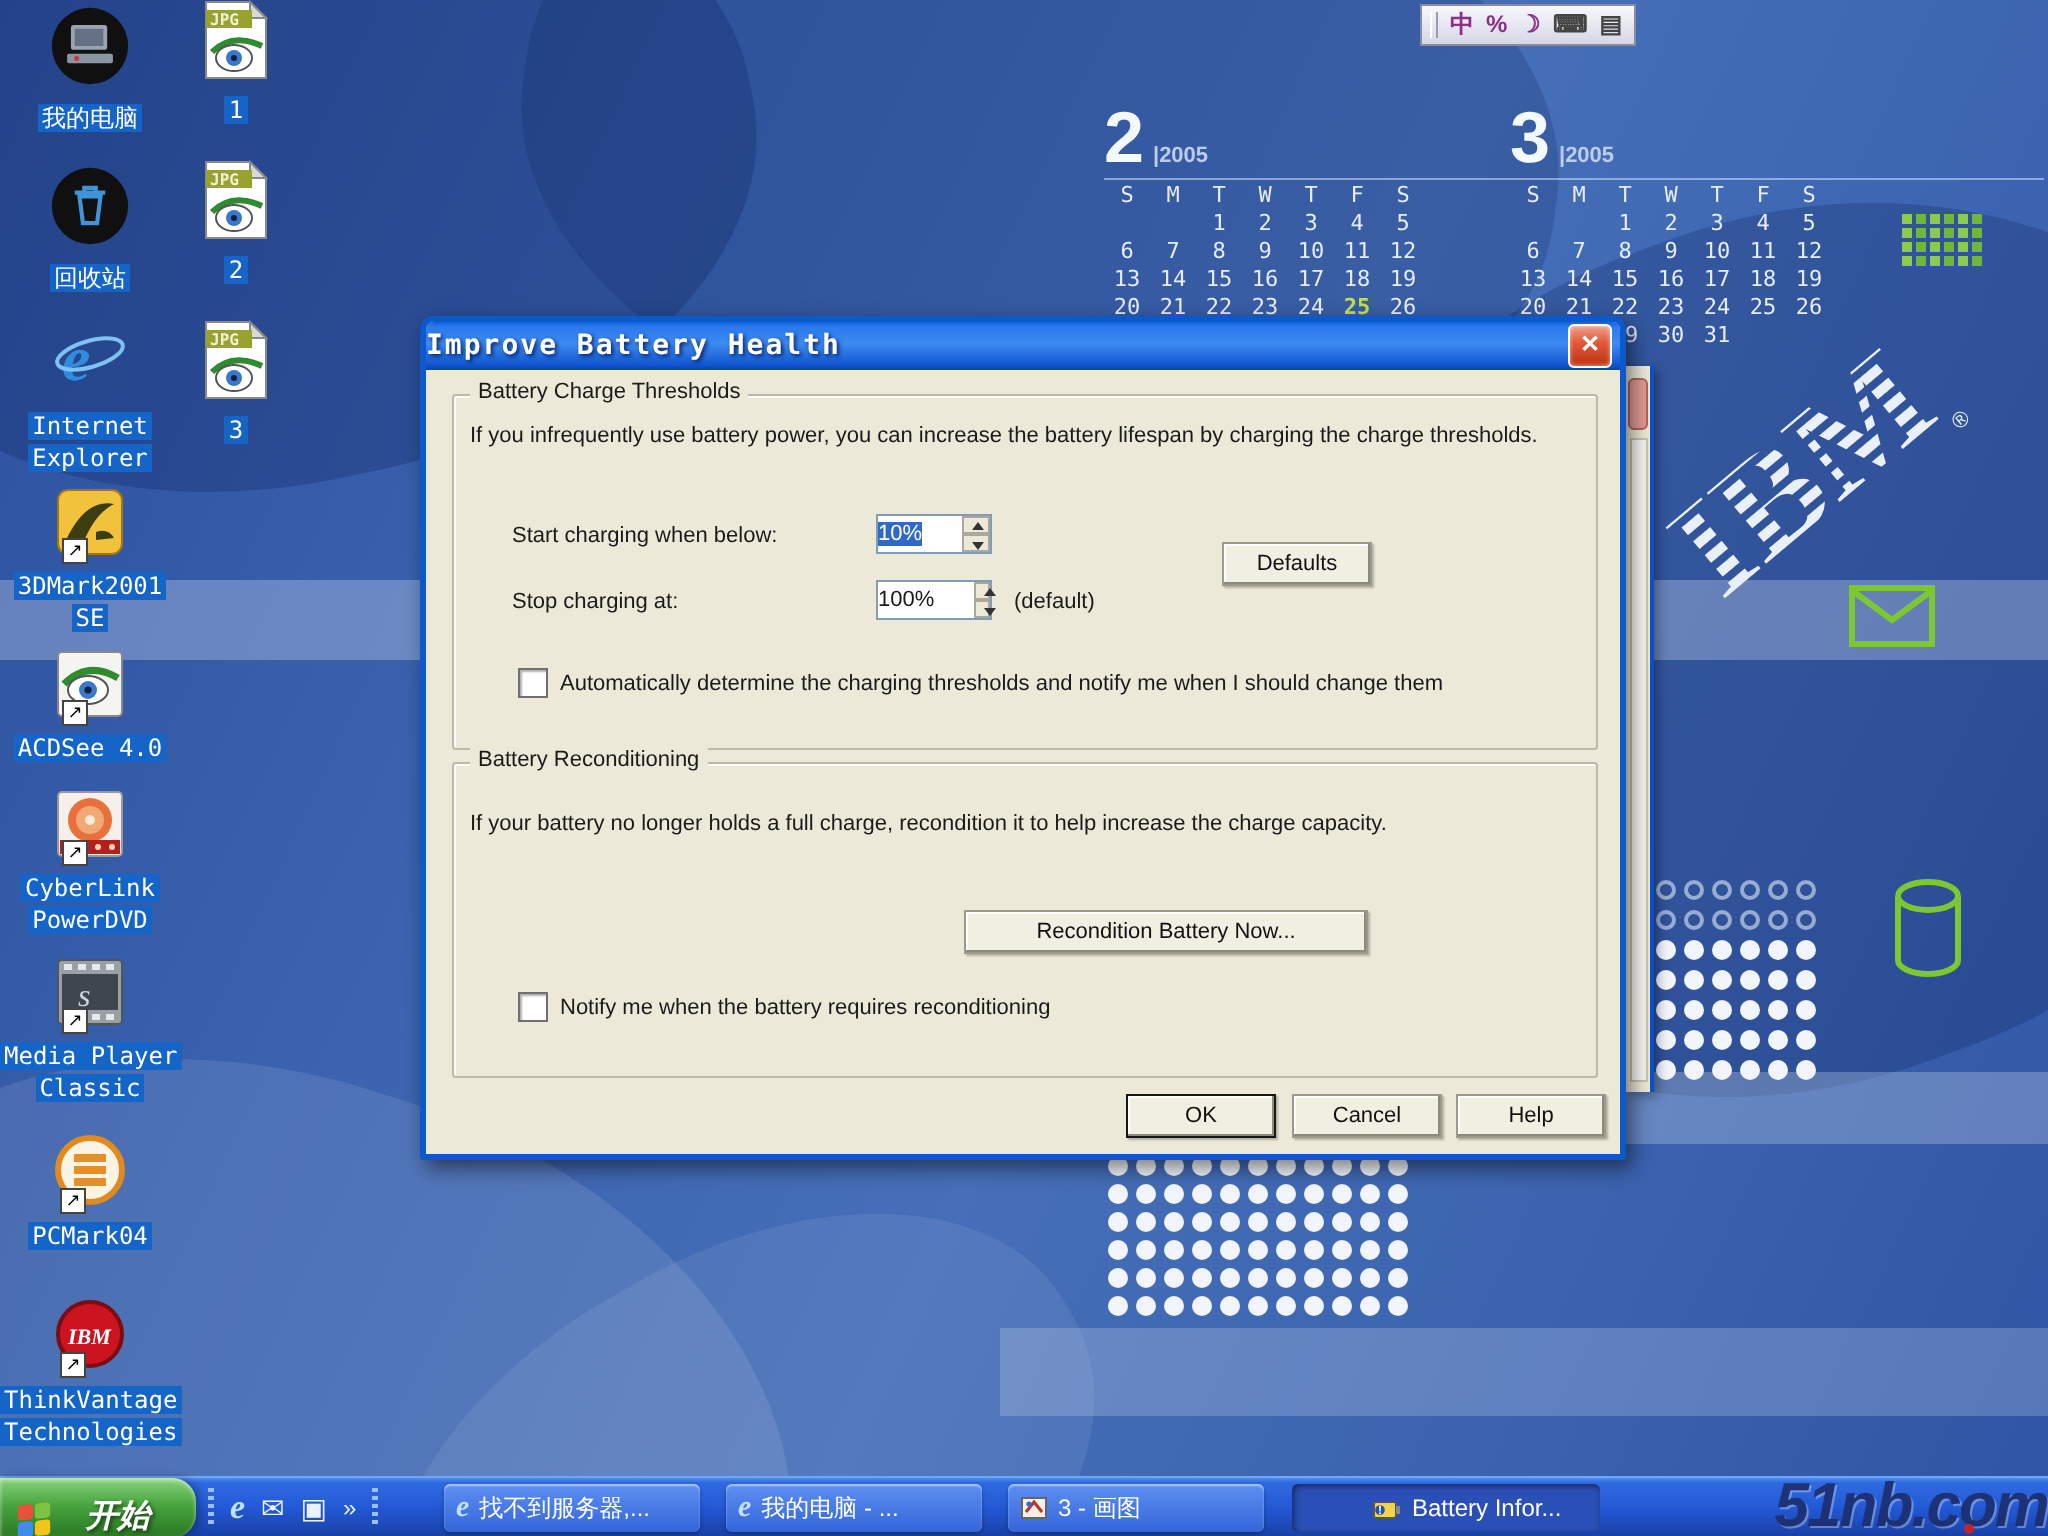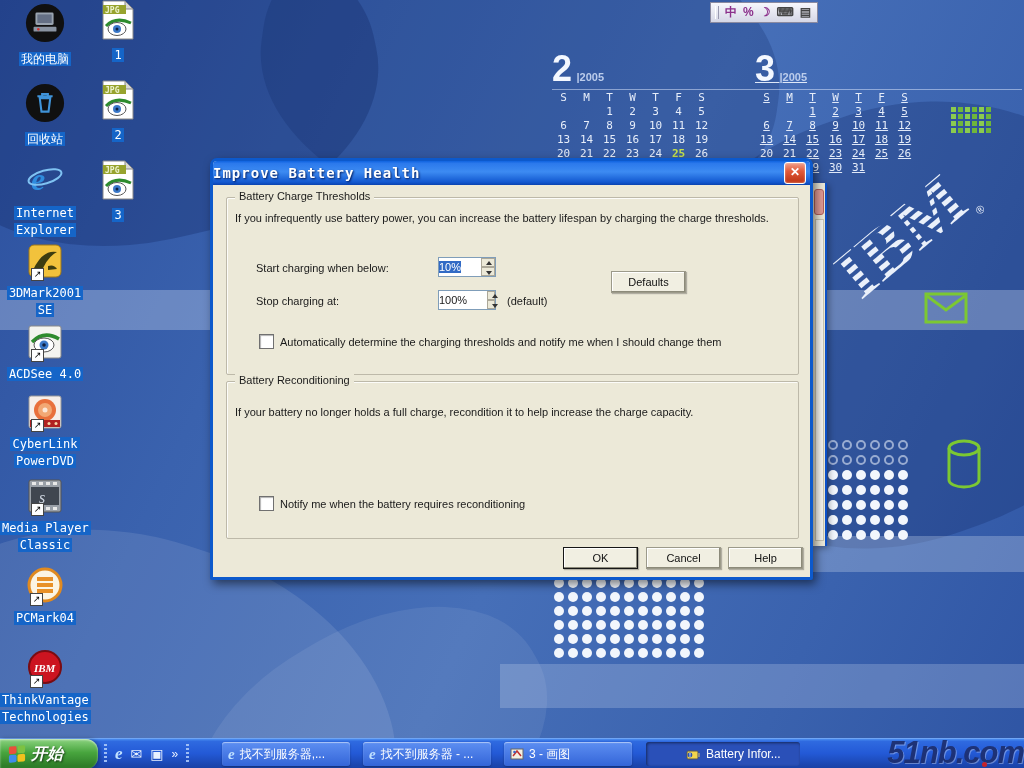--- a/index.html
+++ b/index.html
@@ -71,21 +71,21 @@
     text-align:center;line-height:20px;box-shadow:inset -1px -1px 0 #8c8a7a,inset 1px 1px 0 #fff,1px 1px 1px rgba(0,0,0,.25);
     color:#111;cursor:pointer;box-sizing:border-box;}
   .btn.default{border:1px solid #161616;}
   .chkrow{position:absolute;display:flex;align-items:center;gap:6px;}
   .chk{width:13px;height:13px;background:#fff;border:1px solid #707070;box-shadow:inset 1px 1px 1px rgba(0,0,0,.3);}
   
   #taskbar{position:absolute;left:0;bottom:0;width:1024px;height:30px;
     background:linear-gradient(#4b8ff1 0%,#2f6ae0 8%,#2359d6 50%,#1941a5 100%);border-top:1px solid #6FA5F5;box-sizing:border-box;}
   #startbtn{position:absolute;left:0;top:0;height:30px;width:98px;border-radius:0 12px 12px 0;cursor:pointer;
     background:linear-gradient(#8BD37F,#48A53E 45%,#2E7D28 90%);box-shadow:inset 0 1px 2px rgba(255,255,255,.6),2px 0 4px rgba(0,0,0,.3);
-    display:flex;align-items:center;gap:5px;padding-left:8px;box-sizing:border-box;}
+    display:flex;align-items:flex-end;gap:17px;padding-left:8px;box-sizing:border-box;}
   #startbtn .txt{color:#fff;font-size:16px;font-weight:bold;font-style:italic;text-shadow:1px 1px 2px rgba(0,0,0,.6);}
   .ql{position:absolute;top:0;height:30px;display:flex;align-items:center;gap:8px;}
   .grip-v{width:3px;height:20px;background:repeating-linear-gradient(#9dbdf5 0 2px,transparent 2px 4px);}
   .qlicon{font-size:14px;color:#EAF2FF;cursor:pointer;line-height:28px;}
   .qlicon.e{font-family:"Liberation Serif",serif;font-style:italic;font-weight:bold;color:#BFE0FF;font-size:17px;}
   .task{position:absolute;top:3px;height:24px;border-radius:3px;cursor:pointer;display:flex;align-items:center;gap:5px;
     padding:0 6px;background:linear-gradient(#5d8ff2,#3465d8);box-shadow:inset 0 1px 1px rgba(255,255,255,.5),0 1px 2px rgba(0,0,0,.3);
     color:#fff;font-size:12px;white-space:nowrap;overflow:hidden;box-sizing:border-box;}
   .task.active{background:#2A50B8;box-shadow:inset 1px 1px 3px rgba(0,0,0,.5);padding-left:40px;}
   #tray{position:absolute;right:0;top:0;height:30px;width:132px;display:flex;align-items:center;gap:8px;
@@ -154,21 +154,21 @@
         <span class="cal-cell">26</span>
         <span class="cal-cell">27</span>
         <span class="cal-cell">28</span>
         <span class="cal-cell"></span>
         <span class="cal-cell"></span>
         <span class="cal-cell"></span>
         <span class="cal-cell"></span>
         <span class="cal-cell"></span>
       </div>
   </div>
-  <div class="calendar" style="left:755px;top:52px;text-decoration:underline;">
+  <div class="calendar" style="left:755px;top:52px;">
     <span class="cal-month">3</span>
     <span class="cal-year">|<span>2005</span></span>
     <div class="cal-grid">
         <span class="cal-cell cal-head">S</span>
         <span class="cal-cell cal-head">M</span>
         <span class="cal-cell cal-head">T</span>
         <span class="cal-cell cal-head">W</span>
         <span class="cal-cell cal-head">T</span>
         <span class="cal-cell cal-head">F</span>
         <span class="cal-cell cal-head">S</span>
@@ -584,20 +584,21 @@
         <span class="gtext" style="left:280px;top:97px;">(default)</span>
         <span class="chkrow" style="left:32px;top:136px;">
           <span class="chk"></span>
           <span>Automatically determine the charging thresholds and notify me when I should change them</span>
         </span>
       </div>
 
       <div class="group" style="left:13px;top:196px;width:571px;height:156px;">
         <span class="legend">Battery Reconditioning</span>
         <span class="gtext" style="left:8px;top:24px;width:556px;">If your battery no longer holds a full charge, recondition it to help increase the charge capacity.</span>
+        <span class="btn" style="left:255px;top:73px;width:202px;">Recondition Battery Now...</span>
         <span class="chkrow" style="left:32px;top:114px;">
           <span class="chk"></span>
           <span>Notify me when the battery requires reconditioning</span>
         </span>
       </div>
 
       <span class="btn default" style="left:350px;top:362px;width:75px;">OK</span>
       <span class="btn" style="left:433px;top:362px;width:75px;">Cancel</span>
       <span class="btn" style="left:515px;top:362px;width:75px;">Help</span>
     </div>
@@ -621,21 +622,21 @@
       <span class="qlicon" style="font-size:12px;">»</span>
       <span class="grip-v"></span>
     </div>
 
     <div class="task" style="left:222px;width:128px;">
       <span style="font-family:'Liberation Serif',serif;font-style:italic;font-weight:bold;color:#BFE0FF;font-size:15px;">e</span>
       <span>找不到服务器,...</span>
     </div>
     <div class="task" style="left:363px;width:128px;">
       <span style="font-family:'Liberation Serif',serif;font-style:italic;font-weight:bold;color:#BFE0FF;font-size:15px;">e</span>
-      <span>找不到服务器 - ...</span>
+      <span>我的电脑 - ...</span>
     </div>
     <div class="task" style="left:504px;width:128px;">
       <svg width="14" height="14" viewBox="0 0 14 14">
           <rect x="1" y="2" width="12" height="10" fill="#F4F0E2" stroke="#666"></rect>
           <path d="M3 9 L7 4 L11 9" stroke="#C03030" stroke-width="1.5" fill="none"></path>
           <circle cx="4.5" cy="5" r="1.3" fill="#3868C8"></circle>
         </svg>
       <span>3 - 画图</span>
     </div>
     <div class="task active" style="left:646px;width:154px;">

